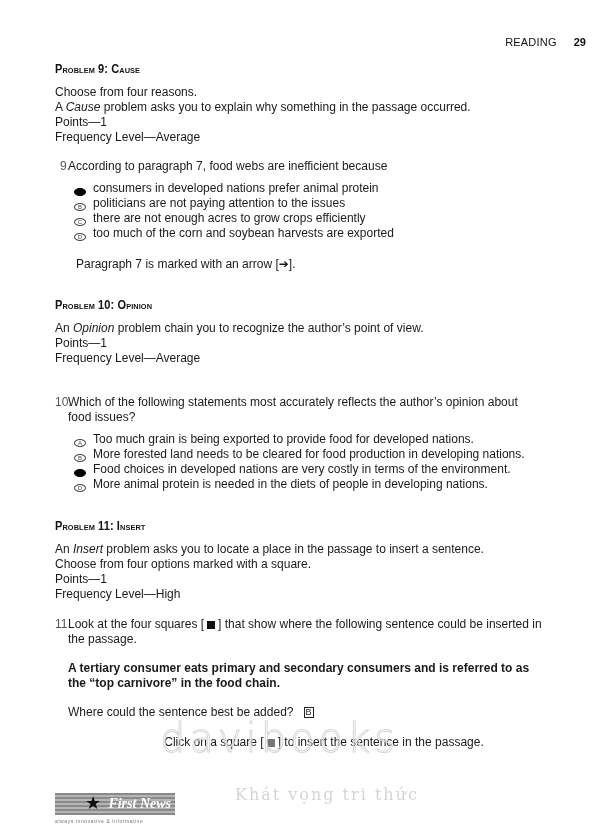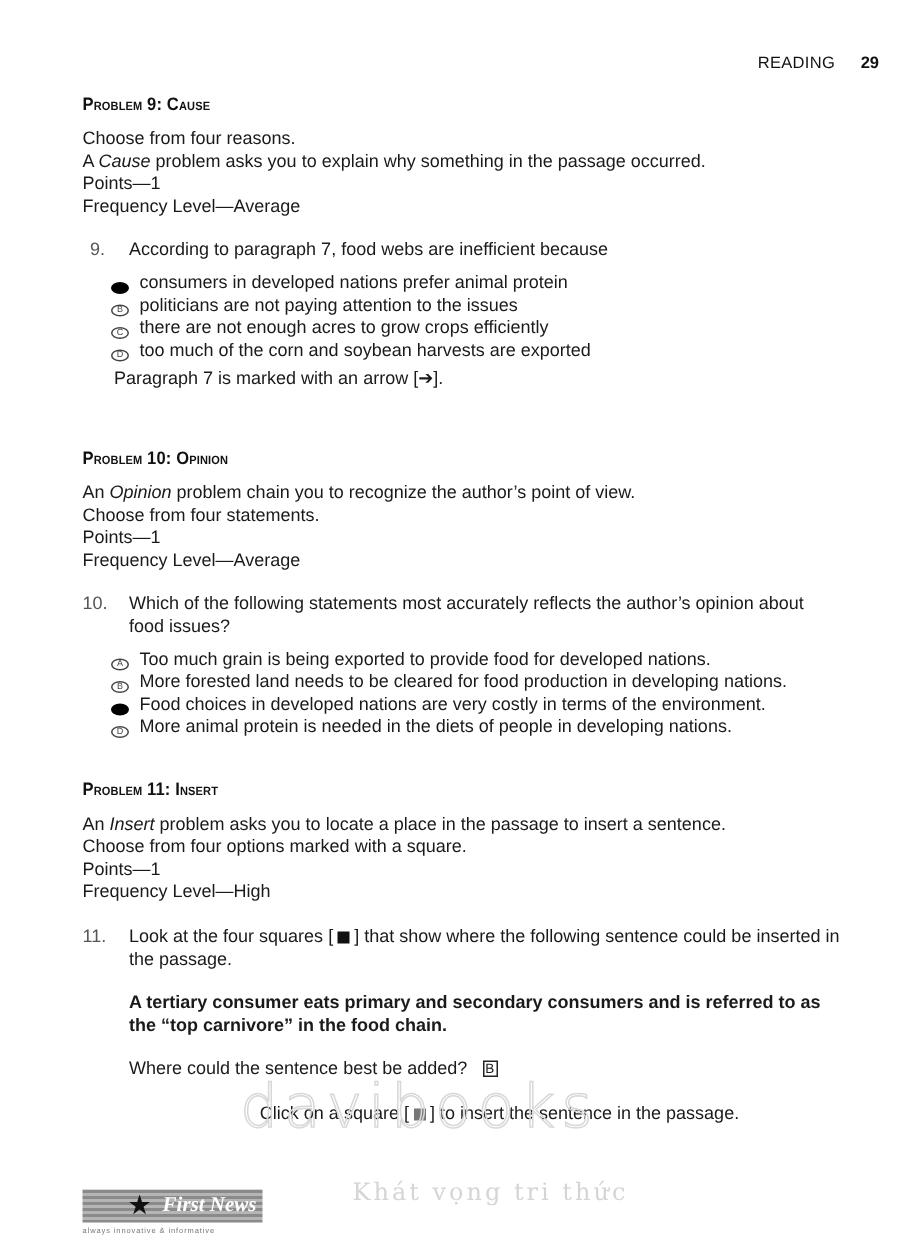--- a/index.html
+++ b/index.html
@@ -10,27 +10,27 @@
     .header { position: absolute; top: 36px; right: 14px; font-size: 11px; color: #111; }
     .header .section { margin-right: 14px; letter-spacing: 0.2px; }
     .header .pagenum { font-weight: bold; }
 
     .block { position: absolute; left: 55px; width: 530px; font-size: 12px; line-height: 15px; }
     .ptitle { font-family: "Liberation Sans", sans-serif; font-weight: bold; font-size: 12px; color: #111;
       font-variant: small-caps; letter-spacing: 0.1px; transform: scaleX(0.92); transform-origin: left; }
     .desc p { margin: 0; }
     .q { position: absolute; left: 60px; width: 520px; font-size: 12px; line-height: 15px; }
     .q .num { position: absolute; left: 0; color: #555; }
-    .q .text { margin-left: 26px; }
+    .q .text { margin-left: 8px; }
     .opts { margin-top: 7px; margin-left: 14px; }
     .opt { display: flex; align-items: flex-end; height: 15px; }
     .bubble { width: 12px; height: 8px; border: 1px solid #444; border-radius: 50%; margin-right: 7px; box-sizing: border-box;
       position: relative; flex: 0 0 auto; font-size: 6px; line-height: 6px; text-align: center; color: #444; }
     .bubble.filled { background: #000; border-color: #000; }
-    .note { margin-top: 4px; margin-left: 16px; }
+    .note { margin-top: 16px; margin-left: 16px; }
     .bold-sent { font-weight: bold; margin-top: 14px; }
     .sq { display: inline-block; width: 8px; height: 8px; background: #111; vertical-align: -1px; margin: 0 3px; }
     .sq.grey { background: #777; }
     .boxed { display: inline-block; border: 1px solid #222; font-size: 9px; line-height: 9px; padding: 0 1px; margin-left: 10px; vertical-align: 1px; }
 
     .logo { position: absolute; left: 55px; top: 793px; width: 120px; height: 22px;
       background: repeating-linear-gradient(180deg, #8a8a8a 0px, #8a8a8a 2px, #b5b5b5 2px, #b5b5b5 4px);
       display: flex; align-items: center; justify-content: flex-end; padding-right: 4px; box-sizing: border-box; }
     .logo .star { position: absolute; left: 30px; top: 1px; color: #111; font-size: 18px; line-height: 18px; }
     .logo .name { font-family: "Liberation Serif", serif; font-style: italic; font-weight: bold; color: #fff; font-size: 14px; }
@@ -79,21 +79,20 @@
         <span>too much of the corn and soybean harvests are exported</span>
       </div>
   </div>
   <div class="note">Paragraph 7 is marked with an arrow [➔].</div>
 </div>
 
 <div class="block" style="top:298px;">
   <div class="ptitle">Problem 10: Opinion</div>
   <div class="desc" style="margin-top:8px;">
     <p><span>An </span><i>Opinion</i><span> problem chain you to recognize the author’s point of view.</span></p>
-    <p>Choose from four statements.</p>
     <p>Points—1</p>
     <p>Frequency Level—Average</p>
   </div>
 </div>
 
 <div class="q" style="top:395px;">
   <span class="num" style="left:-5px;">10.</span>
   <div class="text" style="width:470px;">Which of the following statements most accurately reflects the author’s opinion about food issues?</div>
   <div class="opts">
     <div class="opt">

